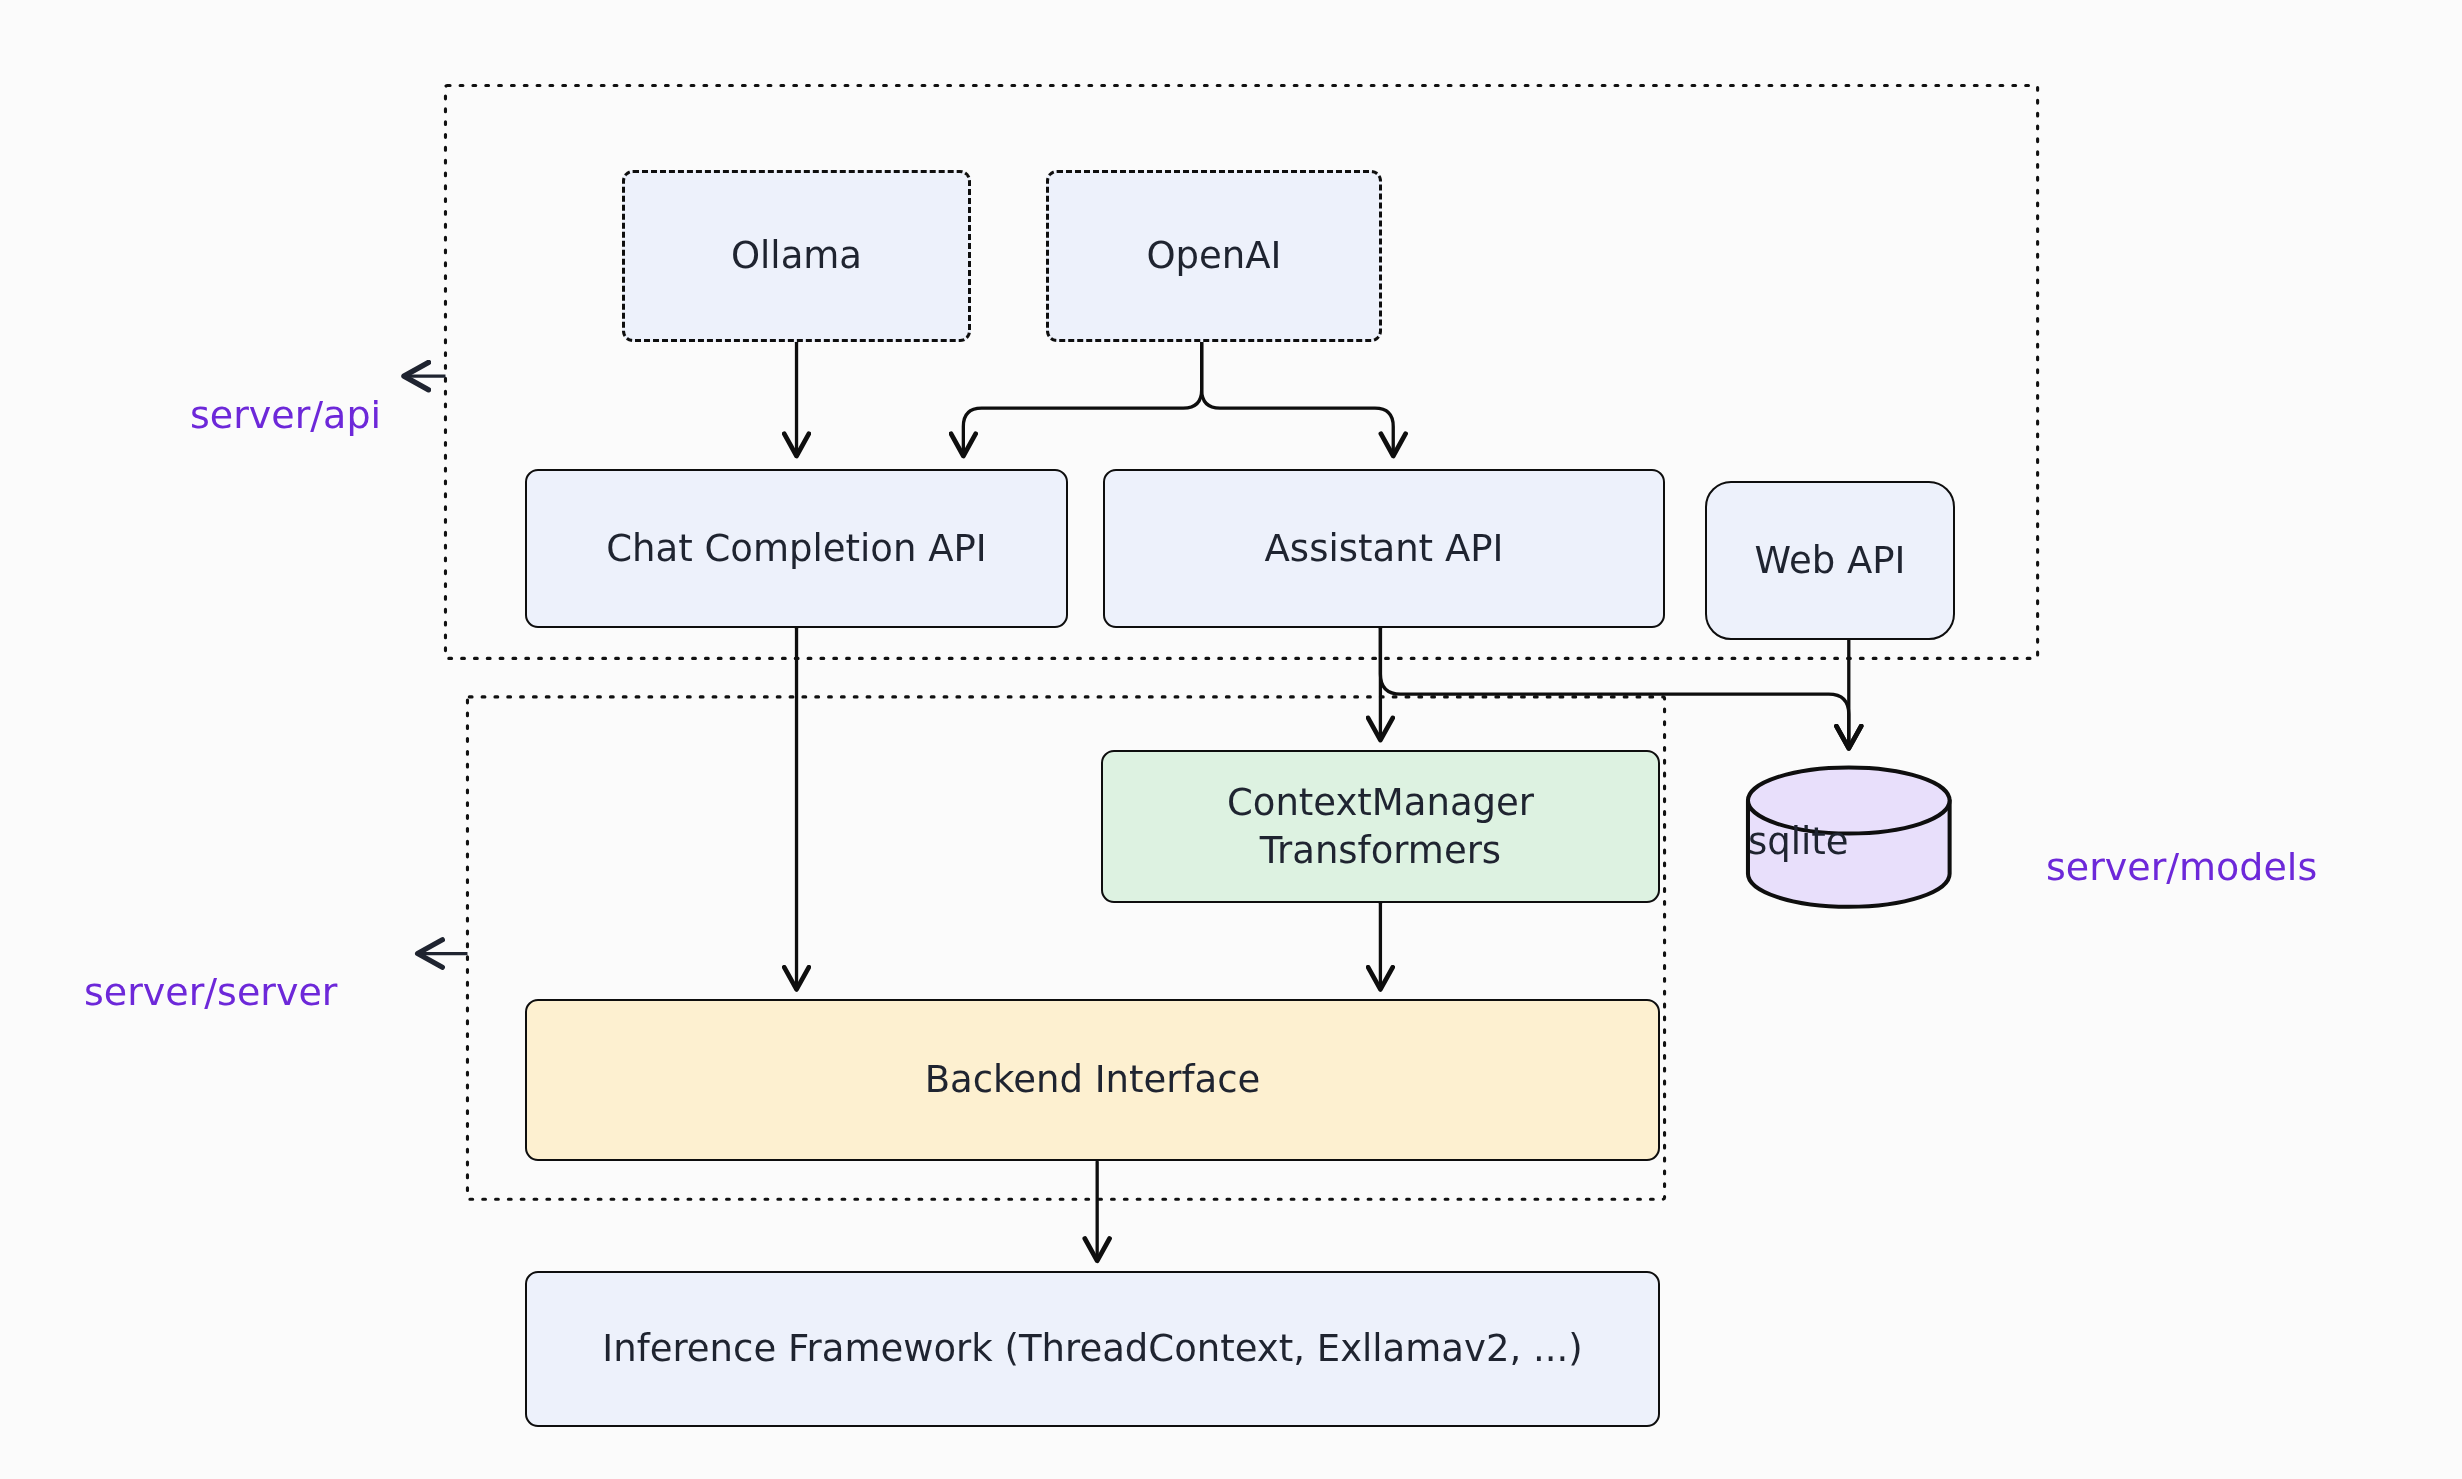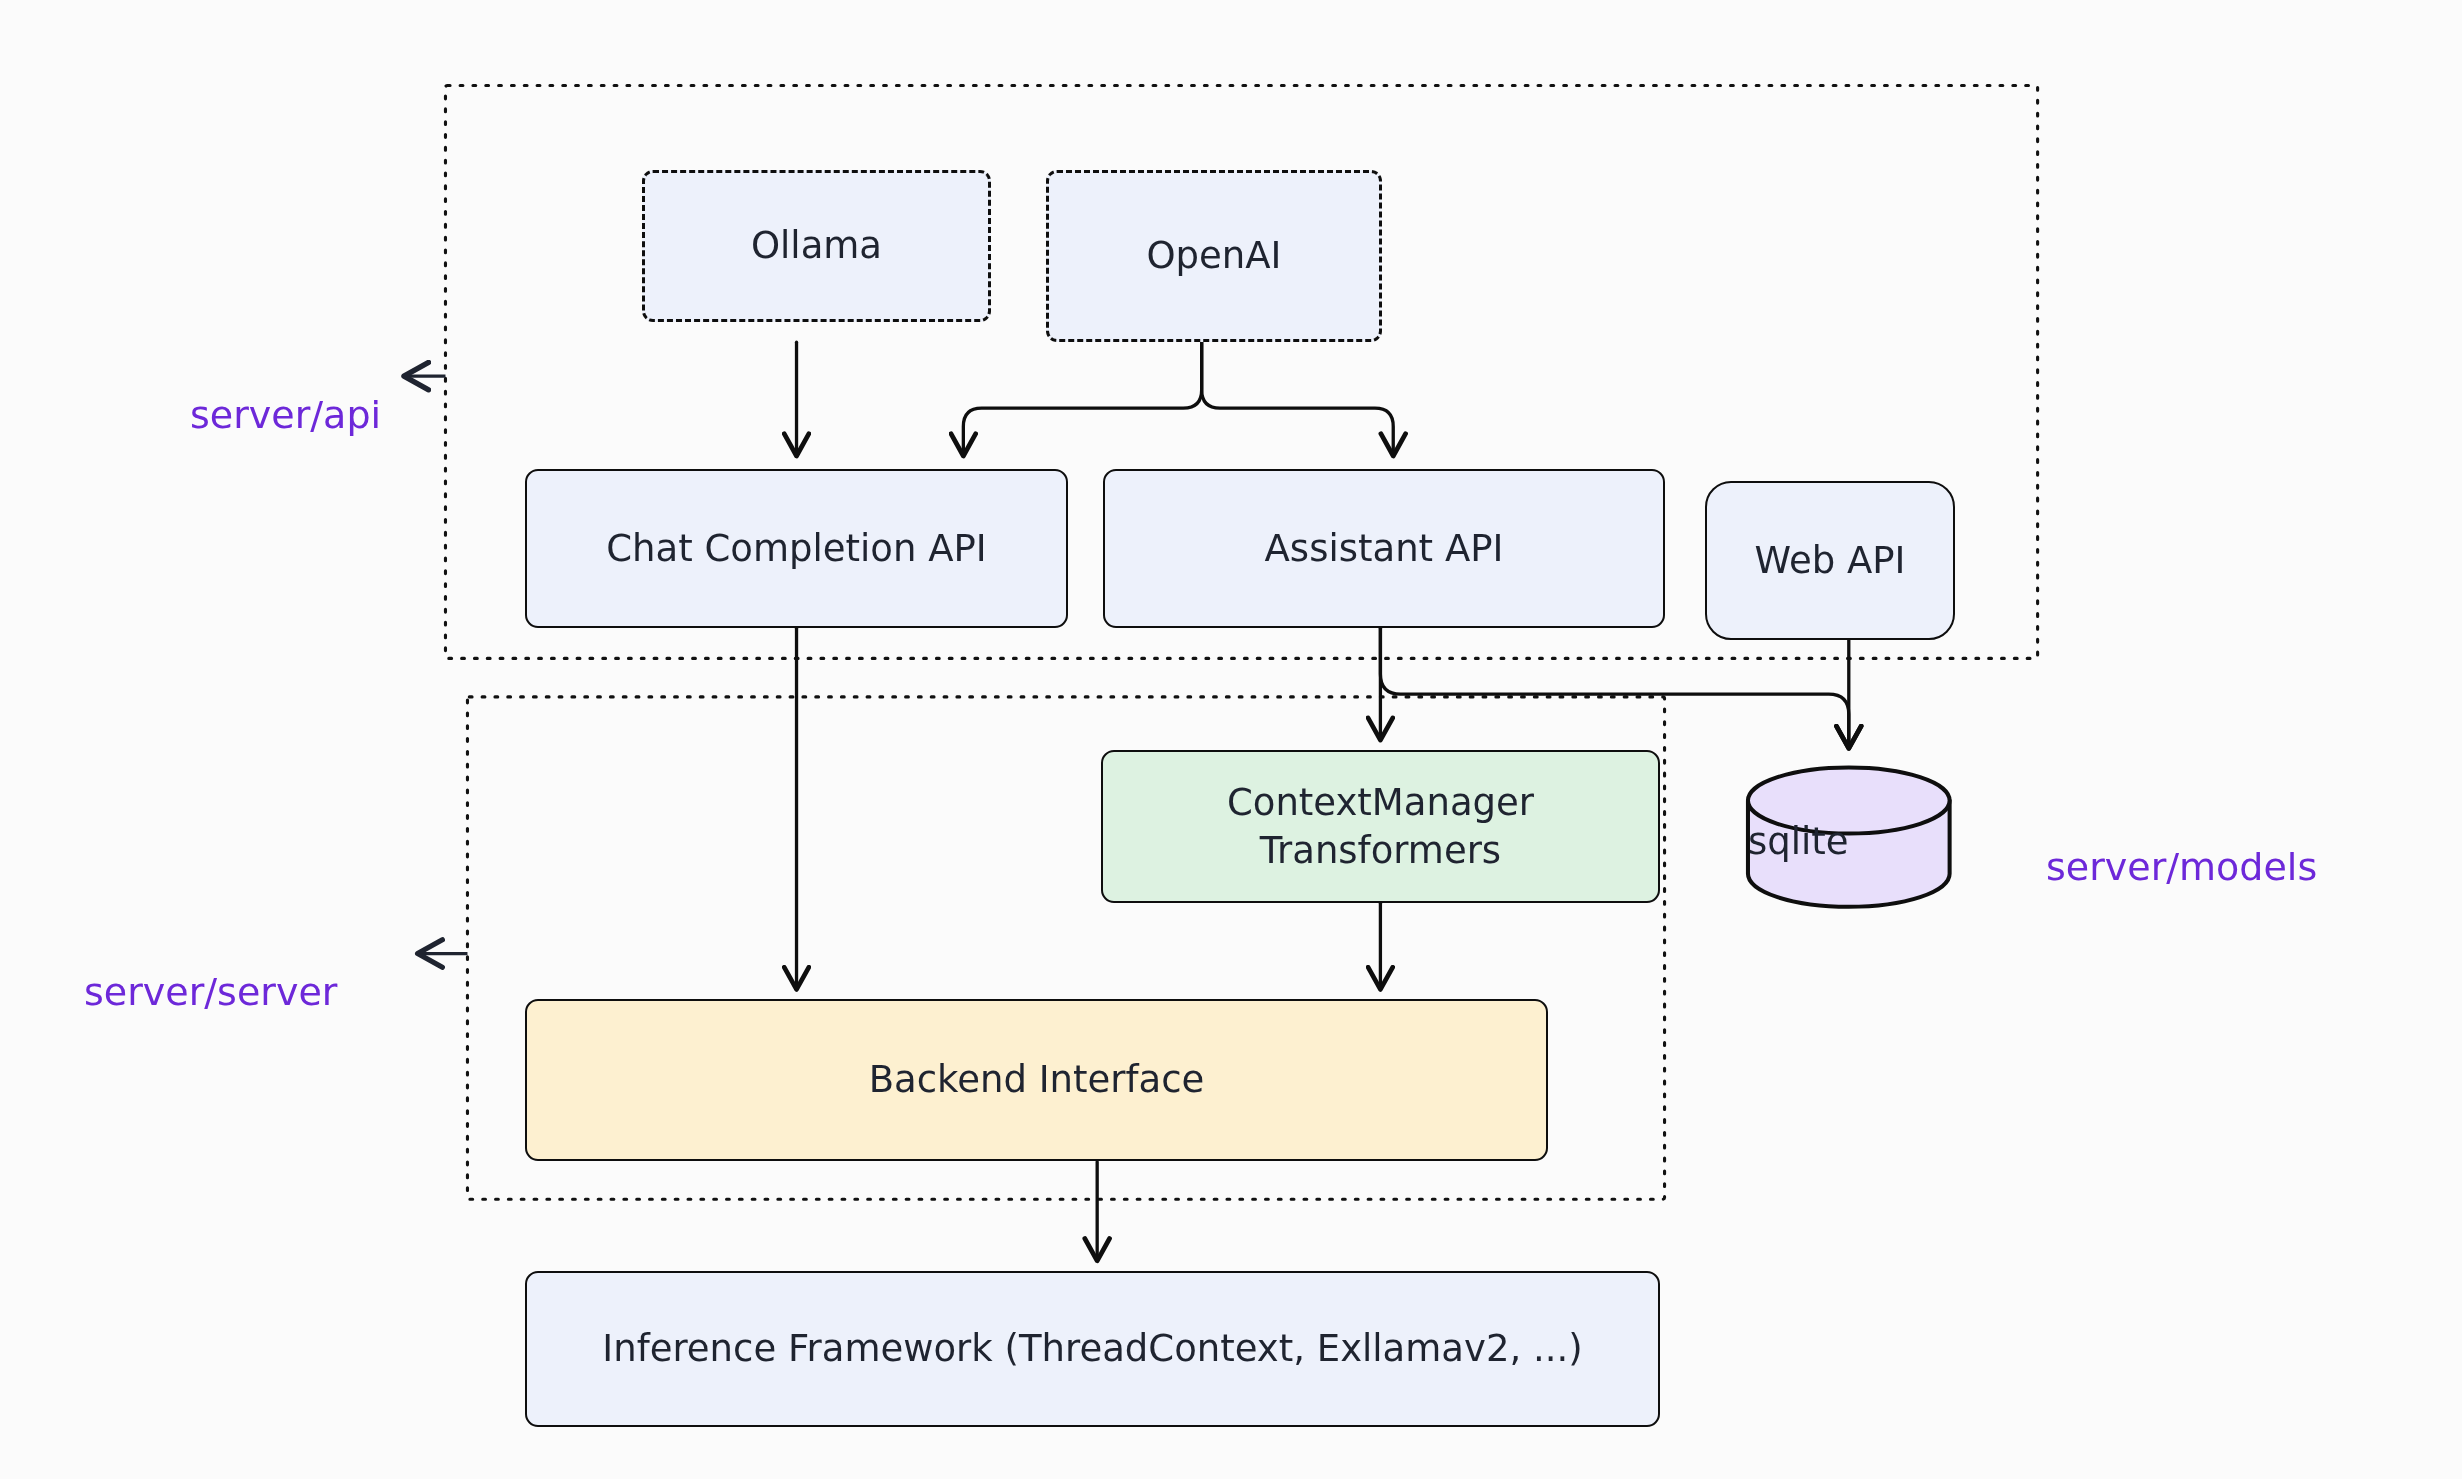--- a/index.html
+++ b/index.html
@@ -93,36 +93,36 @@
     <path d="M 1506 985 L 1506 1077" fill="none" stroke="#0e0e0e" stroke-width="3.6" stroke-linecap="round" marker-end="url(#arw)"></path>
 
     <path d="M 1197 1267 L 1197 1373" fill="none" stroke="#0e0e0e" stroke-width="3.6" stroke-linecap="round" marker-end="url(#arw)"></path>
 
     <g>
       <path d="M 1907 873 L 1907 953 A 110 36 0 0 0 2127 953 L 2127 873 Z" fill="#e8dffb" stroke="#0e0e0e" stroke-width="4.4" stroke-linejoin="round"></path>
       <ellipse cx="2017" cy="873" rx="110" ry="36" fill="#e8dffb" stroke="#0e0e0e" stroke-width="4.4"></ellipse>
     </g>
   </svg>
 
-  <div class="node blue dashed" style="left:622px; top:170px; width:349px; height:152px; font-size:37px;margin-left:20px;">Ollama</div>
+  <div class="node blue dashed" style="left:622px; top:170px; width:349px; height:172px; font-size:37px;">Ollama</div>
 
   <div class="node blue dashed" style="left:1046px; top:170px; width:336px; height:172px; font-size:37px;">OpenAI</div>
 
   <div class="node blue" style="left:1103px; top:469px; width:562px; height:159px; font-size:37px;">Assistant API</div>
 
   <div class="node blue" style="left:525px; top:469px; width:543px; height:159px; font-size:37px;">Chat Completion API</div>
 
   <div class="node blue" style="left:1705px; top:481px; width:250px; height:159px; font-size:37px;border-radius:26px;">Web API</div>
 
   <div class="node green" style="left:1101px; top:750px; width:559px; height:153px; font-size:37px;">ContextManager
 Transformers</div>
 
   <div class="cyl-label" style="left:1748px; top:820px; width:202px; font-size:37px;">sqlite</div>
 
-  <div class="node yellow" style="left:525px; top:999px; width:1023px; height:162px; font-size:37px;">Backend Interface</div>
+  <div class="node yellow" style="left:525px; top:999px; width:1135px; height:162px; font-size:37px;">Backend Interface</div>
 
   <div class="node blue" style="left:525px; top:1271px; width:1135px; height:156px; font-size:37px;">Inference Framework (ThreadContext, Exllamav2, ...)</div>
 
   <div class="grp-label" style="left:190px; top:353px; font-size:38px;">server/api</div>
 
   <div class="grp-label" style="left:84px; top:930px; font-size:38px;">server/server</div>
 
   <div class="grp-label" style="left:2046px; top:805px; font-size:38px;">server/models</div>
 
 </div>

